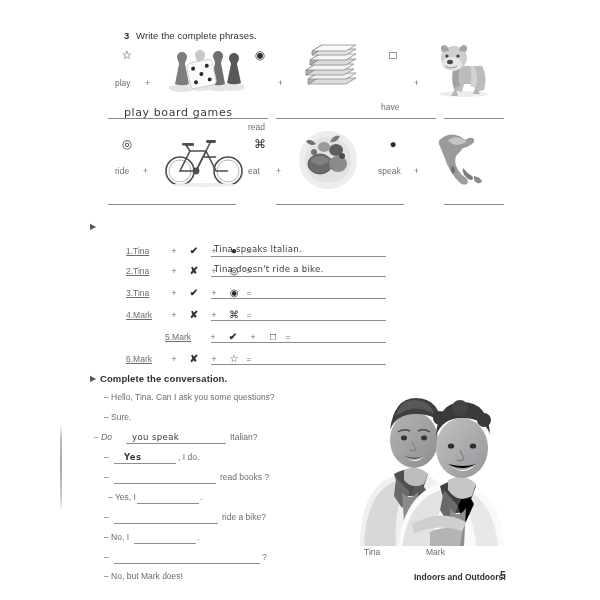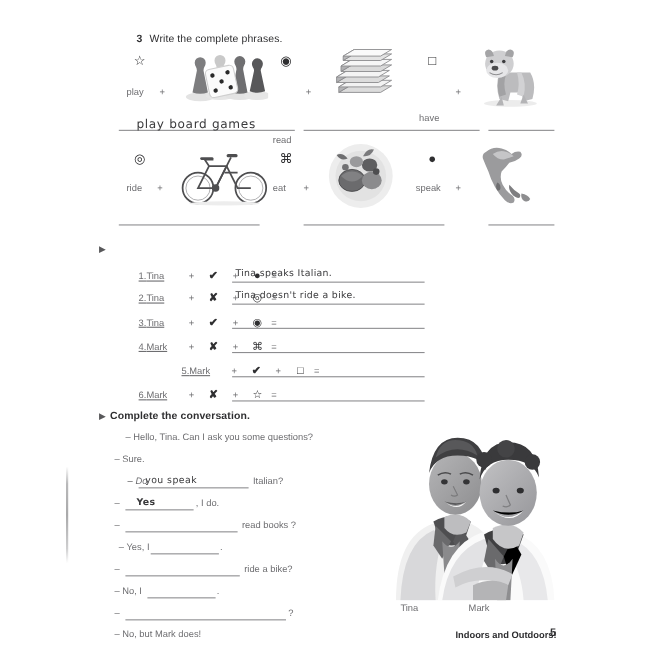--- a/index.html
+++ b/index.html
@@ -244,31 +244,31 @@
 
   <div class="dec-row" style="left:126px;top:353px;">
     <span class="dec-label"><span>6.</span><span>Mark</span></span><span class="dec-op">+</span><span class="dec-mark">✘</span><span class="dec-op">+</span><span class="dec-sym">☆</span><span class="dec-eq">=</span>
   </div>
   <div class="dec-line" style="left:211px;top:364px;width:175px;"></div>
   <div class="dec-ans" style="left:214px;top:352px;"></div>
 
   <div class="arrow" style="left:90px;top:374px;">▶</div>
   <div class="sec-head" style="left:100px;top:373px;">Complete the conversation.</div>
 
-  <div class="conv" style="left:114px;top:392px;">
+  <div class="conv" style="left:104px;top:392px;">
     <span>–</span>
     <span>Hello, Tina. Can I ask you some questions?</span>
   </div>
 
   <div class="conv" style="left:104px;top:412px;">
     <span>–</span>
     <span>Sure.</span>
   </div>
 
-  <div class="conv" style="left:116px;top:432px;font-style:italic;">
+  <div class="conv" style="left:94px;top:432px;font-style:italic;">
     <span>–</span>
     <span>Do</span>
   </div>
   <div class="conv-line" style="left:126px;top:443px;width:100px;"></div>
   <div class="conv-hand" style="left:132px;top:432px;">you speak</div>
   <div class="conv" style="left:230px;top:432px;">Italian?</div>
 
   <div class="conv" style="left:104px;top:452px;">
     <span>–</span>
   </div>

